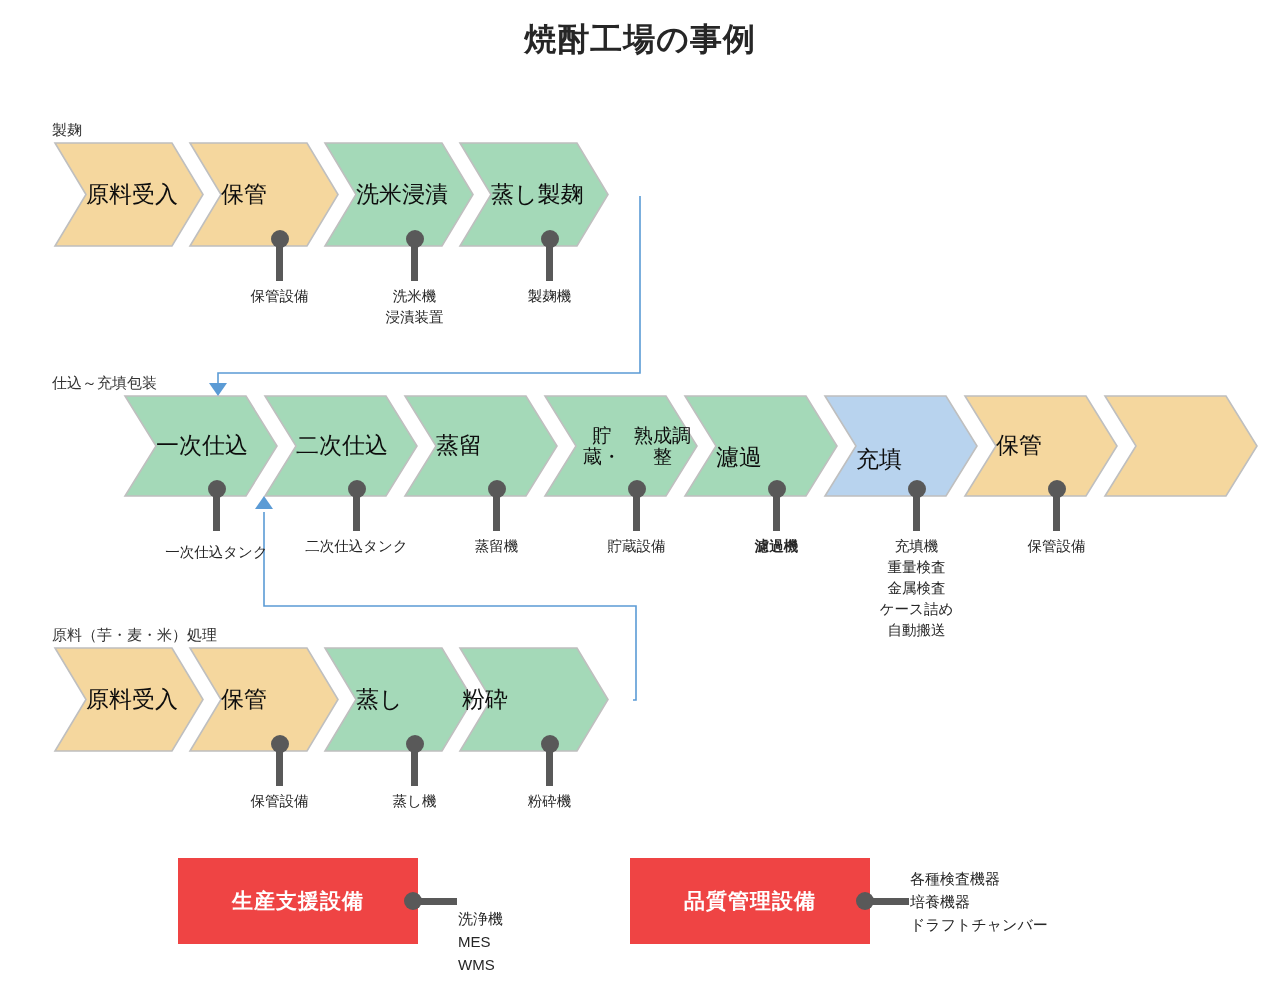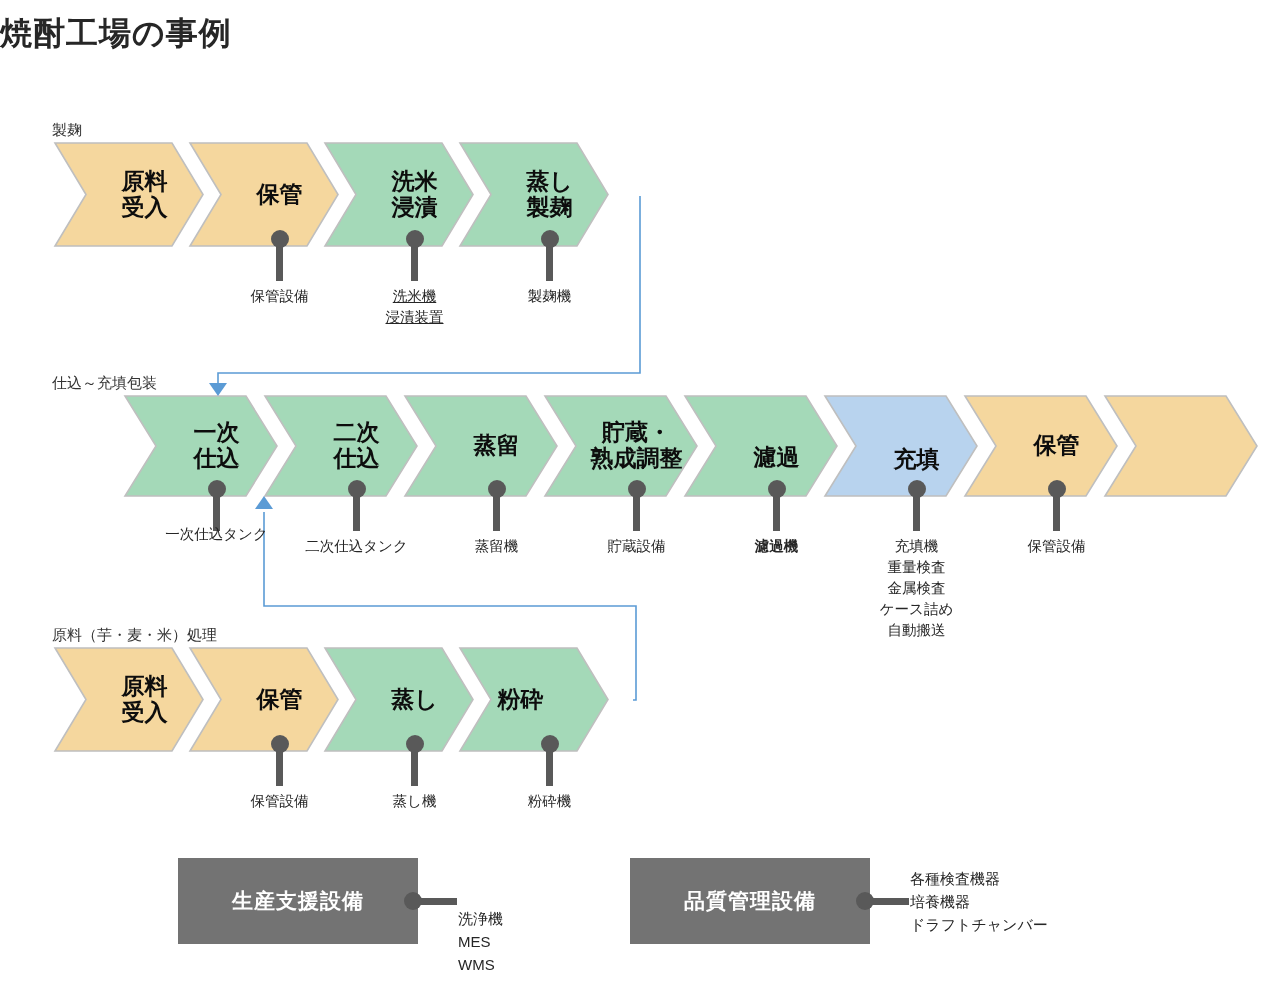--- a/index.html
+++ b/index.html
@@ -8,42 +8,43 @@
     background:#ffffff;
     font-family:"Liberation Sans","DejaVu Sans",sans-serif;
     color:#262626;
     position:relative;
     overflow:hidden;
   }
   #stage{position:absolute;left:0;top:0;width:1280px;height:984px;}
 
   .title{
     position:absolute;
-    left:0;top:12px;width:1280px;
+    left:0;top:18px;width:1280px;
+    text-align:center;
     font-size:32px;
     font-weight:bold;
     color:#262626;
     letter-spacing:1px;
   }
 
   .section-label{
     position:absolute;
     font-size:15px;
     color:#333333;
     white-space:nowrap;
   }
 
   
   .chev-text{
     position:absolute;
     display:flex;
-    flex-direction:column;
+    flex-direction:row;
     align-items:center;
-    justify-content:center;
-    font-weight:bold;
+    justify-content:flex-start;
+    font-weight:normal;
     color:#0d0d0d;
     pointer-events:none;
     line-height:1.12;
     text-align:center;
   }
 
   
   .pin{position:absolute;}
   .pin .dot{
     position:absolute;
@@ -61,21 +62,21 @@
     position:absolute;
     font-size:14.5px;
     color:#262626;
     text-align:center;
     line-height:1.45;
     white-space:pre-line;
   }
 
   .support-box{
     position:absolute;
-    background:#737373;
+    background:#ef4444;
     display:flex;align-items:center;justify-content:center;
     color:#ffffff;
     font-size:21px;
     font-weight:bold;
     letter-spacing:1px;
   }
   .support-pin{
     position:absolute;
   }
   .support-pin .dot{
@@ -135,58 +136,58 @@
       </div>
       <div class="eq-label" style="width: 170px; left: 194.5px; top: 286px;"><div>保管設備</div></div>
       <div class="chev-text" style="left: 356px; top: 143px; width: 117px; height: 103px; font-size: 23px;">
         <span>洗米</span>
         <span>浸漬</span>
       </div>
       <div class="pin" style="left: 405.5px; top: 230px;">
         <div class="stem" style="height: 42px;"></div>
         <div class="dot"></div>
       </div>
-      <div class="eq-label" style="width: 170px; left: 329.5px; top: 286px; text-decoration: underline;"><div>洗米機</div><div>浸漬装置</div></div>
+      <div class="eq-label" style="width: 170px; left: 329.5px; top: 286px;"><div>洗米機</div><div>浸漬装置</div></div>
       <div class="chev-text" style="left: 491px; top: 143px; width: 117px; height: 103px; font-size: 23px;">
         <span>蒸し</span>
         <span>製麹</span>
       </div>
       <div class="pin" style="left: 540.5px; top: 230px;">
         <div class="stem" style="height: 42px;"></div>
         <div class="dot"></div>
       </div>
       <div class="eq-label" style="width: 170px; left: 464.5px; top: 286px;"><div>製麹機</div></div>
       <div class="section-label" style="left: 52px; top: 374px;">仕込～充填包装</div>
       <div class="chev-text" style="left: 156px; top: 396px; width: 121px; height: 100px; font-size: 23px;">
         <span>一次</span>
         <span>仕込</span>
       </div>
       <div class="pin" style="left: 207.5px; top: 480px;">
         <div class="stem" style="height: 42px;"></div>
         <div class="dot"></div>
       </div>
-      <div class="eq-label" style="width: 170px; left: 131.5px; top: 524px;"><div>一次仕込タンク</div></div>
+      <div class="eq-label" style="width: 170px; left: 131.5px; top: 542px;"><div>一次仕込タンク</div></div>
       <div class="chev-text" style="left: 296px; top: 396px; width: 121px; height: 100px; font-size: 23px;">
         <span>二次</span>
         <span>仕込</span>
       </div>
       <div class="pin" style="left: 347.5px; top: 480px;">
         <div class="stem" style="height: 42px;"></div>
         <div class="dot"></div>
       </div>
       <div class="eq-label" style="width: 170px; left: 271.5px; top: 536px;"><div>二次仕込タンク</div></div>
       <div class="chev-text" style="left: 436px; top: 396px; width: 121px; height: 100px; font-size: 23px;">
         <span>蒸留</span>
       </div>
       <div class="pin" style="left: 487.5px; top: 480px;">
         <div class="stem" style="height: 42px;"></div>
         <div class="dot"></div>
       </div>
       <div class="eq-label" style="width: 170px; left: 411.5px; top: 536px;"><div>蒸留機</div></div>
-      <div class="chev-text" style="left: 576px; top: 396px; width: 121px; height: 100px; font-size: 23px;">
+      <div class="chev-text" style="left: 576px; top: 396px; width: 121px; height: 100px; font-size: 19px;">
         <span>貯蔵・</span>
         <span>熟成調整</span>
       </div>
       <div class="pin" style="left: 627.5px; top: 480px;">
         <div class="stem" style="height: 42px;"></div>
         <div class="dot"></div>
       </div>
       <div class="eq-label" style="width: 170px; left: 551.5px; top: 536px;"><div>貯蔵設備</div></div>
       <div class="chev-text" style="left: 716px; top: 396px; width: 121px; height: 124px; font-size: 23px;">
         <span>濾過</span>

